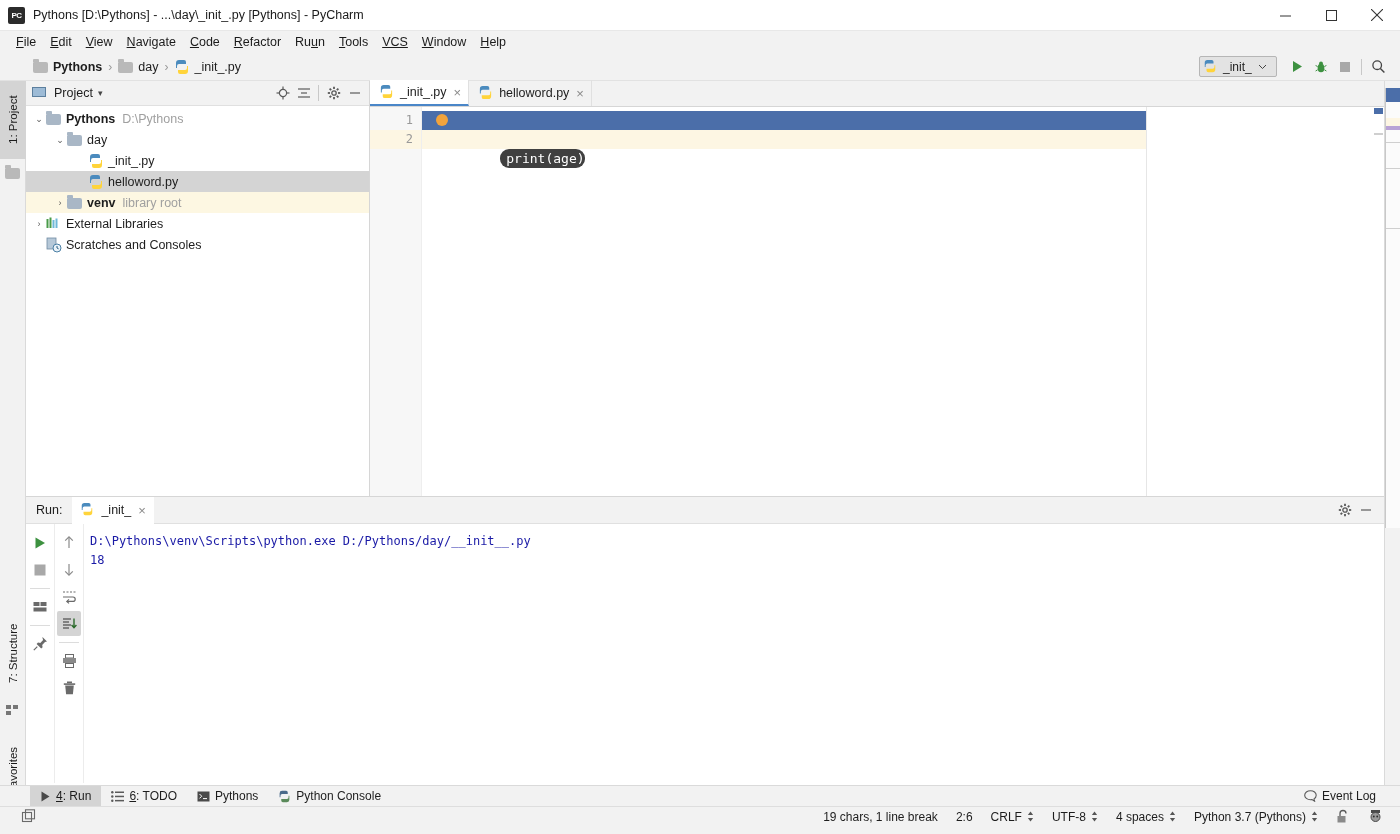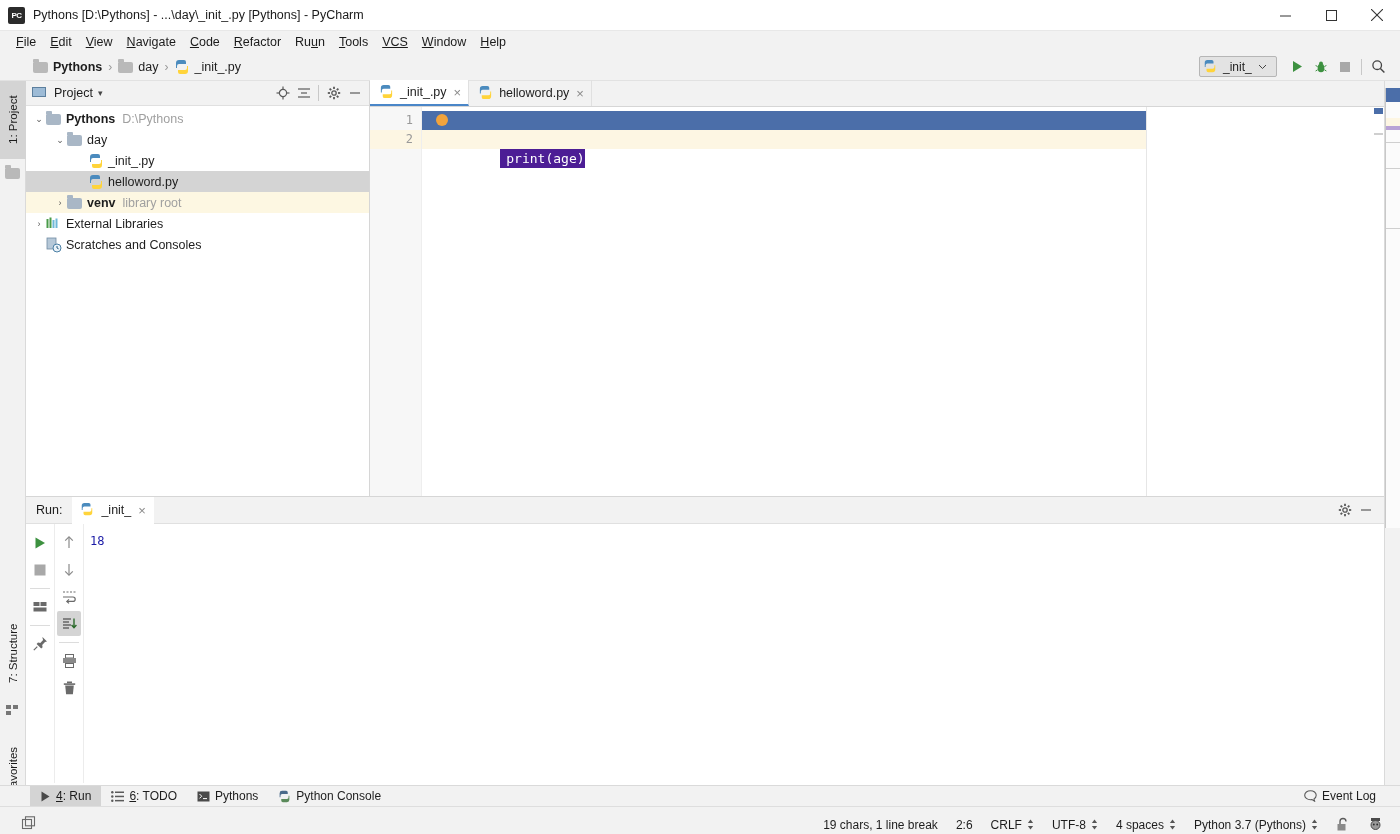--- a/index.html
+++ b/index.html
@@ -147,21 +147,21 @@
   }
   .lnum.cur { background: #fdf6e3; }
   .code {
     flex: 1; position: relative; padding-top: 4px;
     font-family: "DejaVu Sans Mono", monospace; font-size: 13px;
   }
   .cline { height: 19px; line-height: 19px; position: relative; white-space: pre; }
   .cline.l1 { background: #4b6ea9; color: #ffffff; }
   .cline.l2 { background: #fdf6e3; }
   .ctext { padding-left: 6px; display: inline-block; }
-  .sel-txt { background: #4c1d95; color: #ffffff; }
+  .sel-txt { background: #404040; color: #ffffff; border-radius: 9px; }
   .hover-dot {
     position: absolute; width: 12px; height: 12px; border-radius: 50%;
     background: #f2a33c; left: 14px; top: 3px;
   }
   .margin-line {
     position: absolute; top: 0; bottom: 0; width: 1px; background: #e6e6e6; left: 724px;
   }
   .ed-scroll {
     position: absolute; right: 0; top: 0; width: 12px; height: 389px; background: #ffffff;
   }
@@ -227,21 +227,21 @@
     height: 21px; display: flex; align-items: center; padding: 0 10px;
     font-size: 12px; white-space: nowrap;
   }
   .bt.active { background: #d4d4d4; }
   .bt-label { margin-left: 5px; }
   .bot-right { margin-left: auto; display: flex; align-items: center; padding-right: 14px; }
 
   
   .status {
     position: absolute; left: 0; top: 806px; width: 1400px; height: 28px;
-    background: #f2f2f2; display: flex; align-items: flex-end;
+    background: #f2f2f2; display: flex; align-items: flex-start;
     border-top: 1px solid #dedede; font-size: 12px;
   }
   .st-left { display: flex; align-items: center; padding-left: 12px; }
   .st-right { margin-left: auto; display: flex; align-items: center; padding-right: 8px; }
   .st-item { padding: 2px 9px; display: flex; align-items: center; white-space: nowrap; }
   .caret { margin-left: 5px; color: #555; font-size: 9px; line-height: 1;
            display: flex; flex-direction: column; }
 
   svg { display: block; }
 </style>
@@ -666,21 +666,21 @@
         </div>
         <div class="rt-ic">
           <svg width="13" height="14" viewBox="0 0 13 14">
               <rect x="4" y="0.5" width="5" height="1.8" fill="#6a6a6a"></rect>
               <rect x="0.8" y="2.3" width="11.4" height="1.6" fill="#6a6a6a"></rect>
               <path d="M2.2 4.5h8.6l-.9 8.8H3.1z" fill="#6a6a6a"></path>
             </svg>
         </div>
       </div>
 
-      <div class="console"><div>18</div><div class="blank"></div></div>
+      <div class="console"><div>D:\Pythons\venv\Scripts\python.exe D:/Pythons/day/__init__.py</div><div>18</div><div class="blank"></div></div>
     </div>
   </div>
 
   <div class="stripe-r"></div>
   <div class="bgwin">
     <div style="height:14px;background:#4b6ea9;"></div>
     <div style="height:16px;"></div>
     <div style="height:8px;background:#fdf6e3;"></div>
     <div style="height:4px;background:#b9a3d6;"></div>
     <div style="height:12px;"></div>

